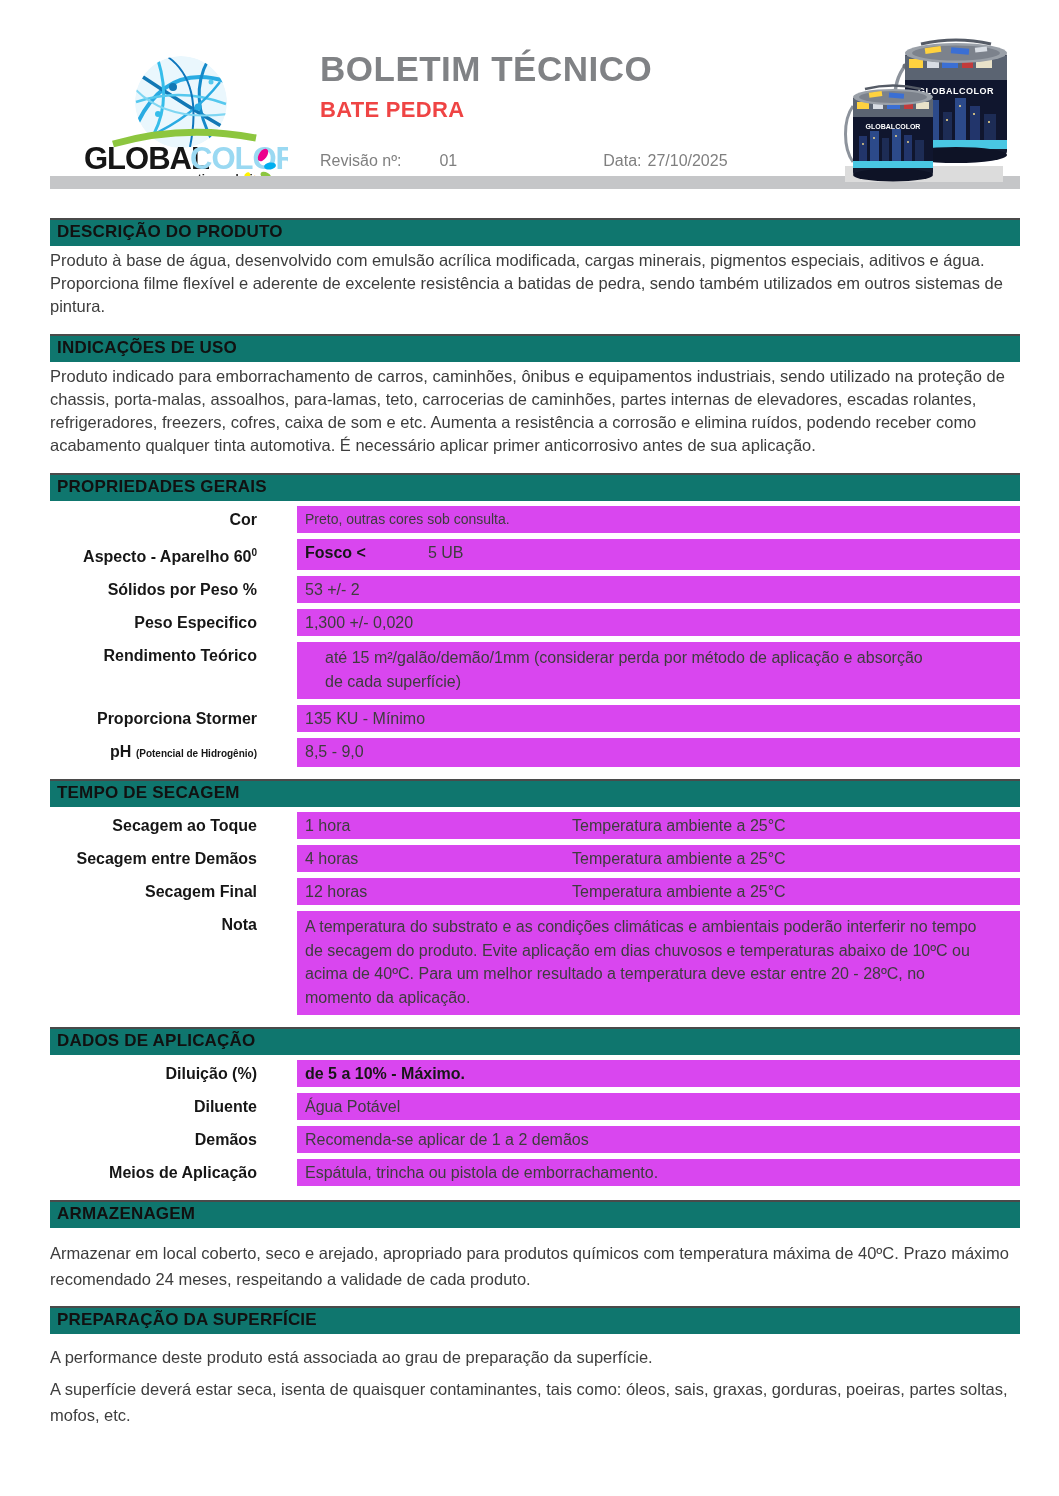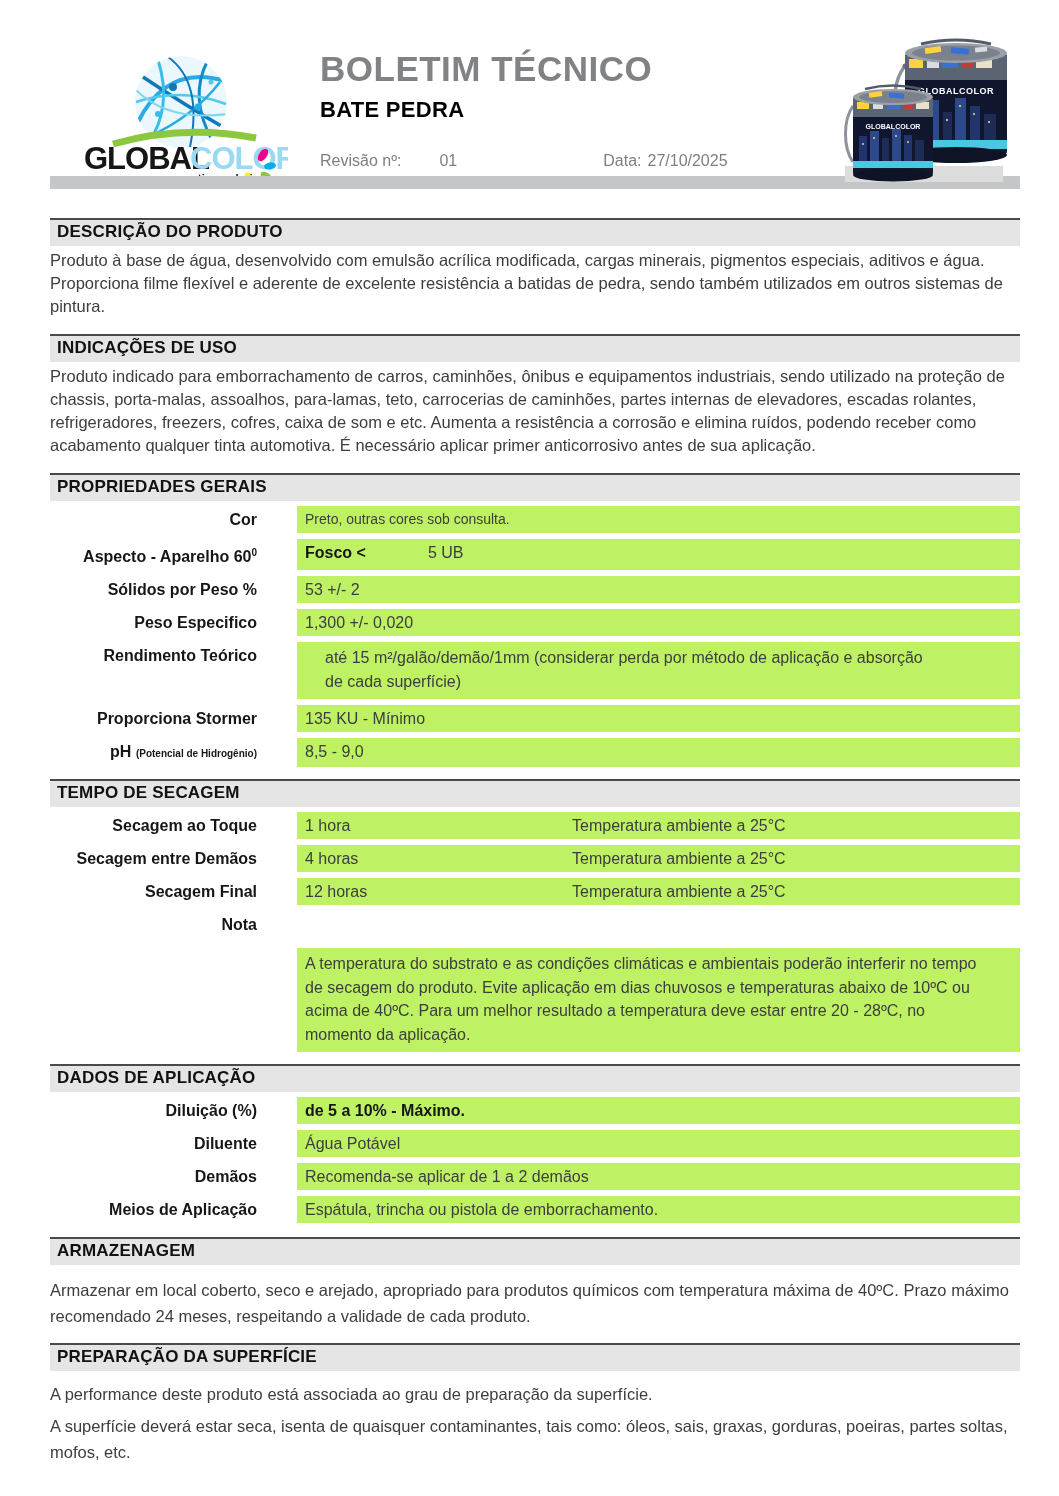--- a/index.html
+++ b/index.html
@@ -5,46 +5,46 @@
   * { margin:0; padding:0; box-sizing:border-box; }
   html,body { background:#ffffff; }
   body { font-family:"Liberation Sans","DejaVu Sans",sans-serif; }
   .page { position:relative; width:1059px; height:1496px; background:#fff; overflow:hidden; margin:0 auto; }
 
   
   .doc-header { position:relative; height:218px; }
   .logo-wrap { position:absolute; left:78px; top:52px; width:210px; height:135px; }
   .title-block { position:absolute; left:320px; top:48px; }
   .doc-title { font-size:35px; font-weight:bold; color:#808285; letter-spacing:.5px; line-height:42px; }
-  .doc-subtitle { font-size:22px; font-weight:bold; color:#000000; margin-top:7px; letter-spacing:.3px; }
+  .doc-subtitle { font-size:22px; font-weight:bold; color:#ef4444; margin-top:7px; letter-spacing:.3px; }
   .rev-row { position:absolute; left:320px; top:152px; font-size:16px; color:#7f7f7f; white-space:nowrap; }
   .rev-row .rev-val { margin-left:38px; }
   .rev-row .date-lbl { margin-left:146px; }
   .rev-row .date-val { margin-left:6px; }
   .header-rule { position:absolute; left:50px; top:176px; width:970px; height:13px; background:#c5c6c8; z-index:1; }
   .cans-wrap { position:absolute; right:44px; top:28px; width:172px; height:158px; z-index:2; }
 
   
   .content { padding:0 39px 0 50px; }
-  .sec-h { border-top:2px solid #4a4a4a; background:#e5e5e5; color:#111;
+  .sec-h { border-top:2px solid #4a4a4a; background:#0f766e; color:#111;
            font-size:17px; font-weight:bold; padding:2px 8px 4px 7px; letter-spacing:.2px; }
   .sec-h.mt16 { margin-top:16px; }
   .sec-h.mt12 { margin-top:12px; }
   .sec-h.mt14 { margin-top:14px; }
   .para { margin-top:3px; font-size:16.5px; line-height:23px; color:#3d3d3d; }
   .para + .para { margin-top:5px; }
 
   
   .kv-table { margin-top:5px; }
   .kv-row { display:flex; margin-bottom:6px; align-items:stretch;gap:34px; }
   .kv-label { width:213px; flex:0 0 213px; text-align:right; font-weight:bold; color:#161616;
               font-size:16px; line-height:19px; padding:4px 6px 4px 0; }
   .kv-label sup { font-size:10px; }
   .kv-label .lbl-small { font-size:10px; font-weight:bold; }
-  .kv-value { flex:1; background:#bef264; font-size:16px; line-height:21px; color:#3d3d3d;
+  .kv-value { flex:1; background:#d946ef; font-size:16px; line-height:21px; color:#3d3d3d;
               padding:3px 30px 3px 8px; min-height:27px; }
   .kv-value.small { font-size:14px; }
   .kv-value .v-bold { font-weight:bold; color:#161616; }
   .kv-value .v-gap { margin-left:62px; }
   .kv-value.flexcols { display:flex; padding-right:8px; }
   .kv-value.flexcols .col-a { width:267px; flex:0 0 267px; }
   .kv-row.top .kv-label { align-self:flex-start; }
   .kv-value.bold-all { font-weight:bold; color:#161616; }
   .kv-value.multiline { line-height:23.5px; padding-top:4px; padding-bottom:6px; }
 
@@ -250,21 +250,21 @@
       <div class="kv-row">
         <div class="kv-label">Secagem Final</div>
         <div class="kv-value flexcols">
           <span class="col-a">12 horas</span>
           <span class="col-b">Temperatura ambiente a 25°C</span>
         </div>
       </div>
 
       <div class="kv-row top">
         <div class="kv-label">Nota</div>
-        <div class="kv-value multiline" style="padding-right:36px;margin-top:37px;">A temperatura do substrato e as condições climáticas e ambientais poderão interferir no tempo de secagem do produto. Evite aplicação em dias chuvosos e temperaturas abaixo de 10ºC ou acima de 40ºC. Para um melhor resultado a temperatura deve estar entre 20 - 28ºC, no momento da aplicação.</div>
+        <div class="kv-value multiline" style="padding-right:36px;">A temperatura do substrato e as condições climáticas e ambientais poderão interferir no tempo de secagem do produto. Evite aplicação em dias chuvosos e temperaturas abaixo de 10ºC ou acima de 40ºC. Para um melhor resultado a temperatura deve estar entre 20 - 28ºC, no momento da aplicação.</div>
       </div>
     </div>
 
     <div class="sec-h mt12">DADOS DE APLICAÇÃO</div>
     <div class="kv-table">
 
       <div class="kv-row">
         <div class="kv-label">Diluição (%)</div>
         <div class="kv-value bold-all">de 5 a 10% - Máximo.</div>
       </div>

